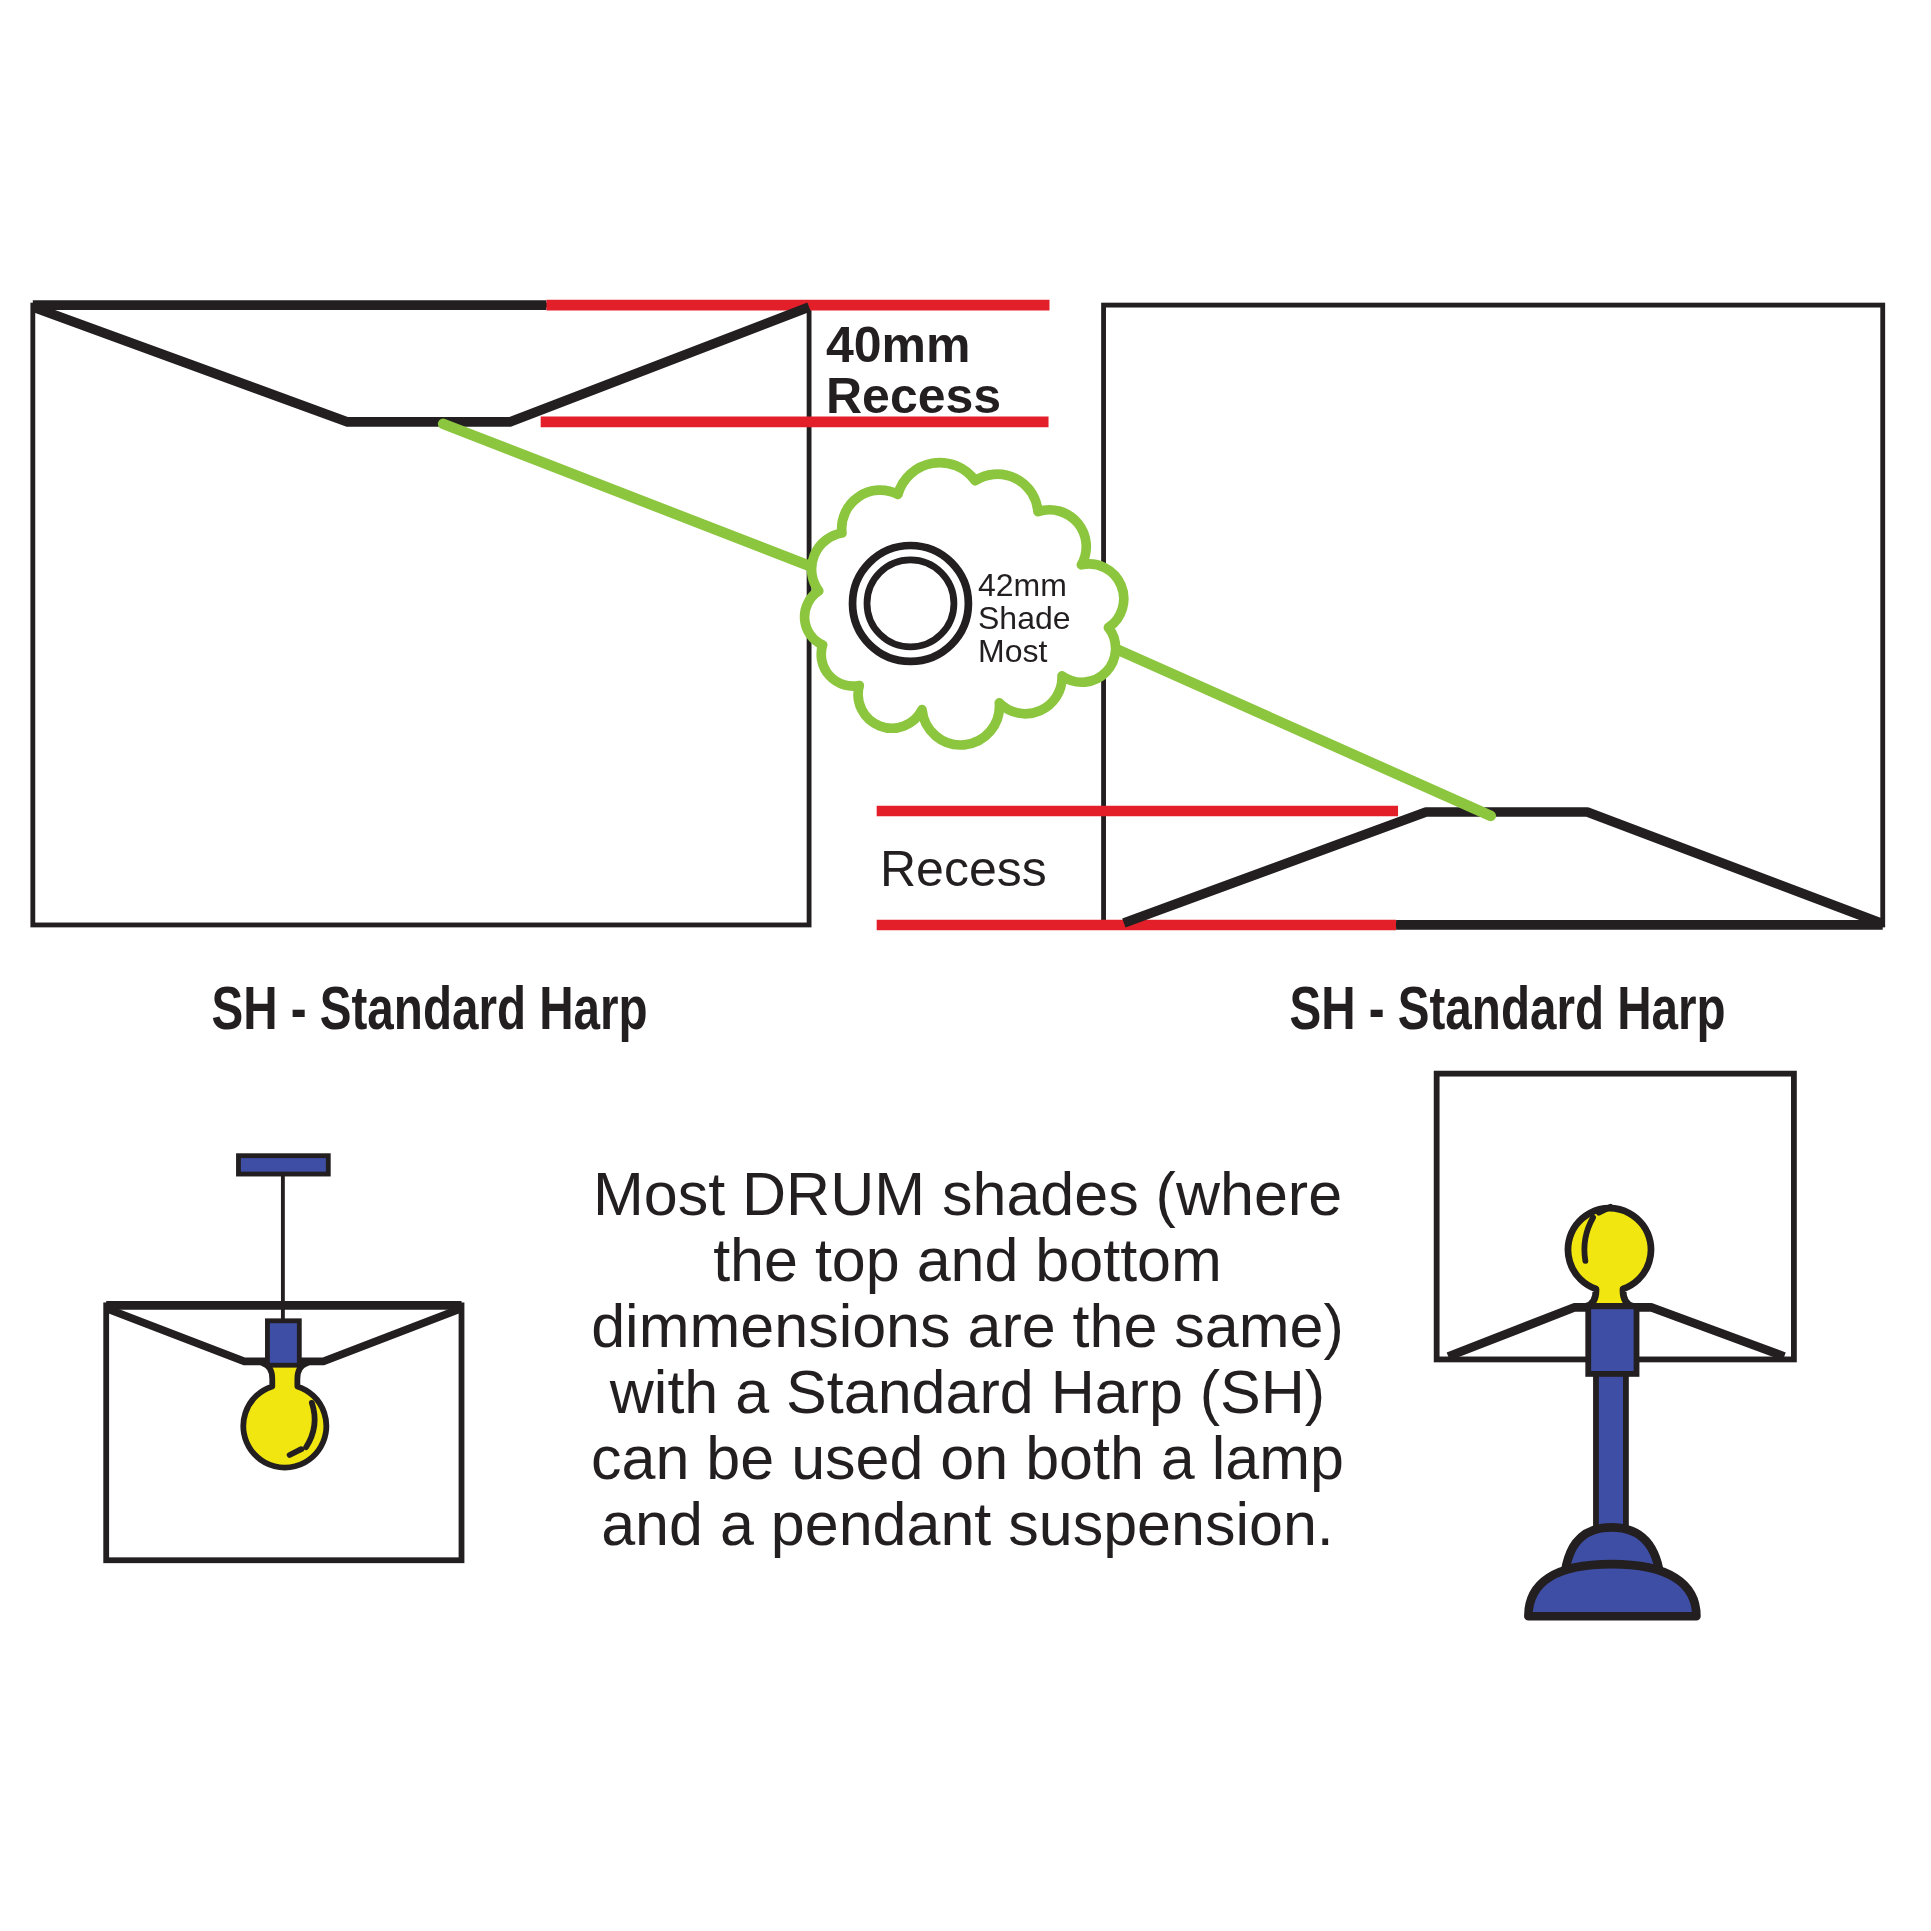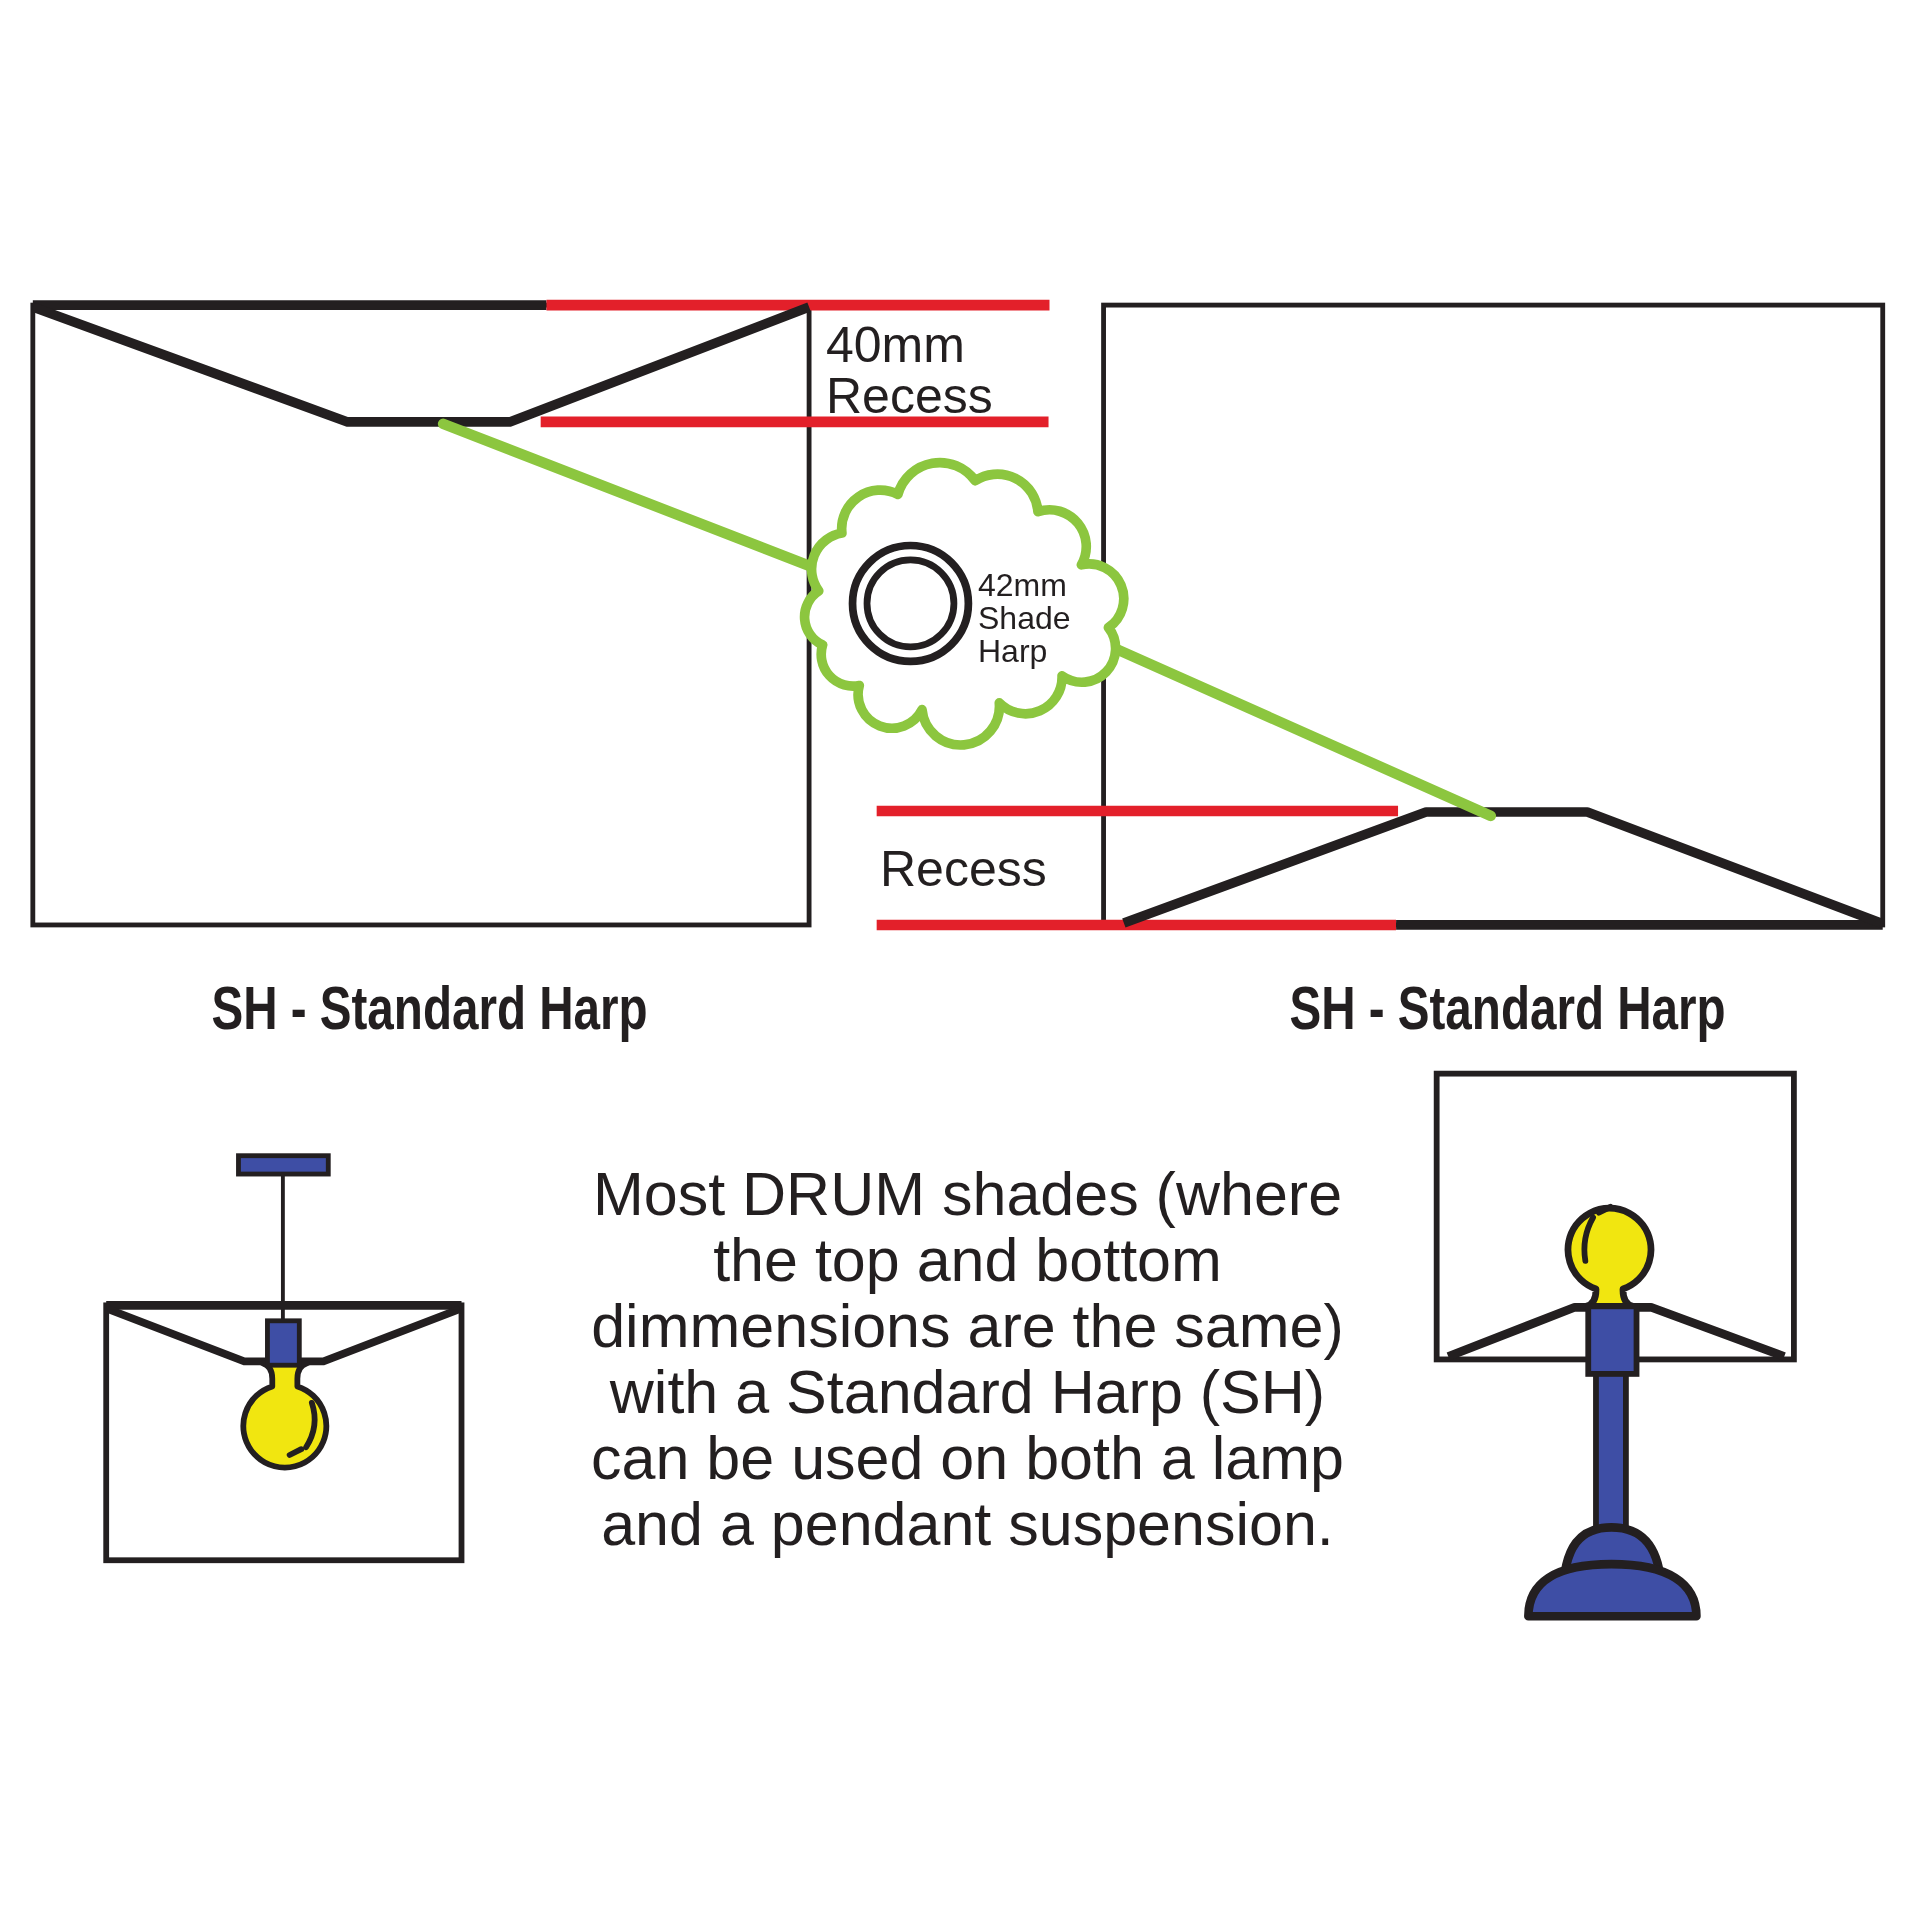--- a/index.html
+++ b/index.html
@@ -88,26 +88,26 @@
                L1681,1336 Q1681,1350 1691,1353 Z" stroke="#231F20" stroke-width="7" stroke-linejoin="round" fill="#F1E610"></path>
       <path d="M1650,1261 Q1638,1282 1642,1306" fill="none" stroke="#231F20" stroke-width="6" stroke-linecap="round"></path>
       <line x1="1656" y1="1256" x2="1668" y2="1250" stroke="#231F20" stroke-width="6" stroke-linecap="round"></line>
       <rect x="1653" y="1420" width="31" height="185" stroke="#231F20" stroke-width="6" fill="#3E4EA5"></rect>
       <rect x="1645" y="1353" width="50" height="70" stroke="#231F20" stroke-width="6" fill="#3E4EA5"></rect>
       <path d="M1619,1655 C1619,1600 1638,1582 1669,1582 C1700,1582 1721,1600 1721,1655 Z" stroke="#231F20" stroke-width="9" stroke-linejoin="round" fill="#3E4EA5"></path>
       <path d="M1583,1674 C1583,1640 1610,1620 1669,1620 C1728,1620 1757,1640 1757,1674 Z" stroke="#231F20" stroke-width="9" stroke-linejoin="round" fill="#3E4EA5"></path>
     </g>
   </svg>
 
-  <div class="txt dim-label" style="left:826px;top:320px;">40mm
+  <div class="txt dim-label" style="left:826px;top:320px;font-weight:bold;">40mm
 Recess</div>
 
   <div class="txt cloud-label" style="left:978px;top:569px;">42mm
 Shade
-Harp</div>
+Most</div>
 
   <div class="txt dim-label" style="left:880px;top:844px;">Recess</div>
 
   <div class="txt caption" style="left:140px;top:973px;">SH - Standard Harp</div>
 
   <div class="txt caption" style="left:1218px;top:973px;">SH - Standard Harp</div>
 
   <div class="txt paragraph" style="left:591px;top:1161px;">Most DRUM shades (where
 the top and bottom
 dimmensions are the same)

